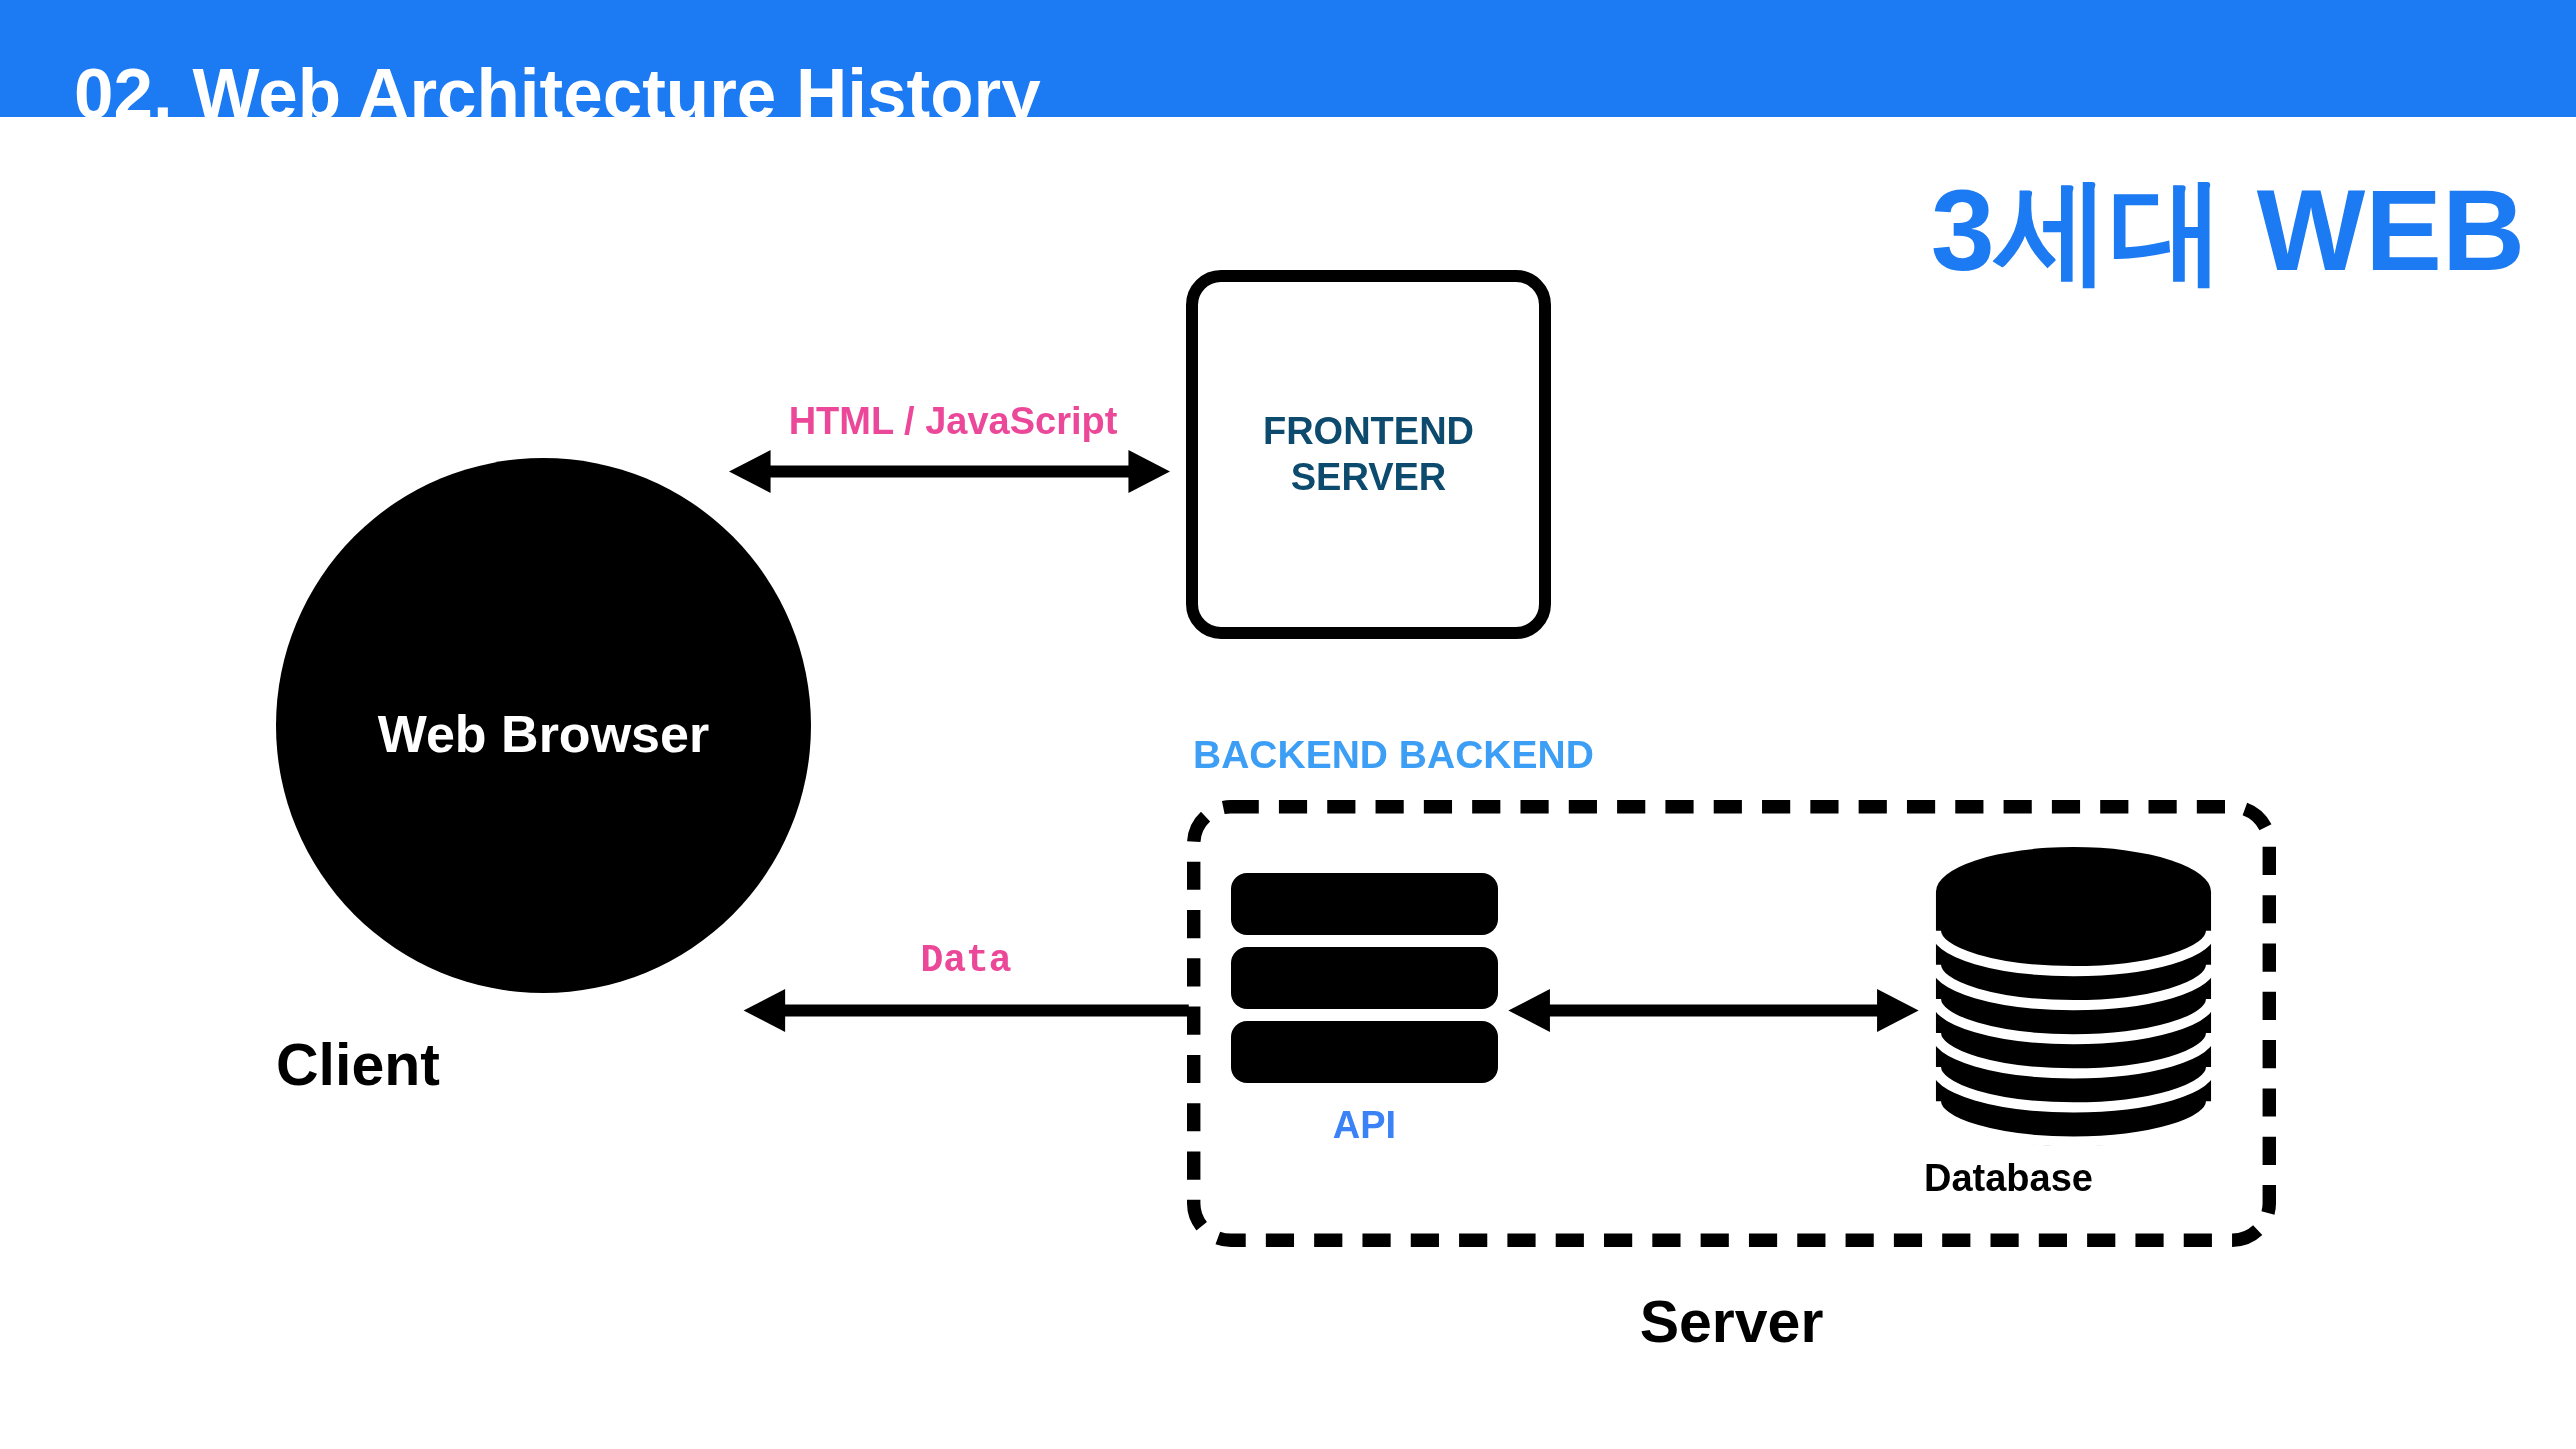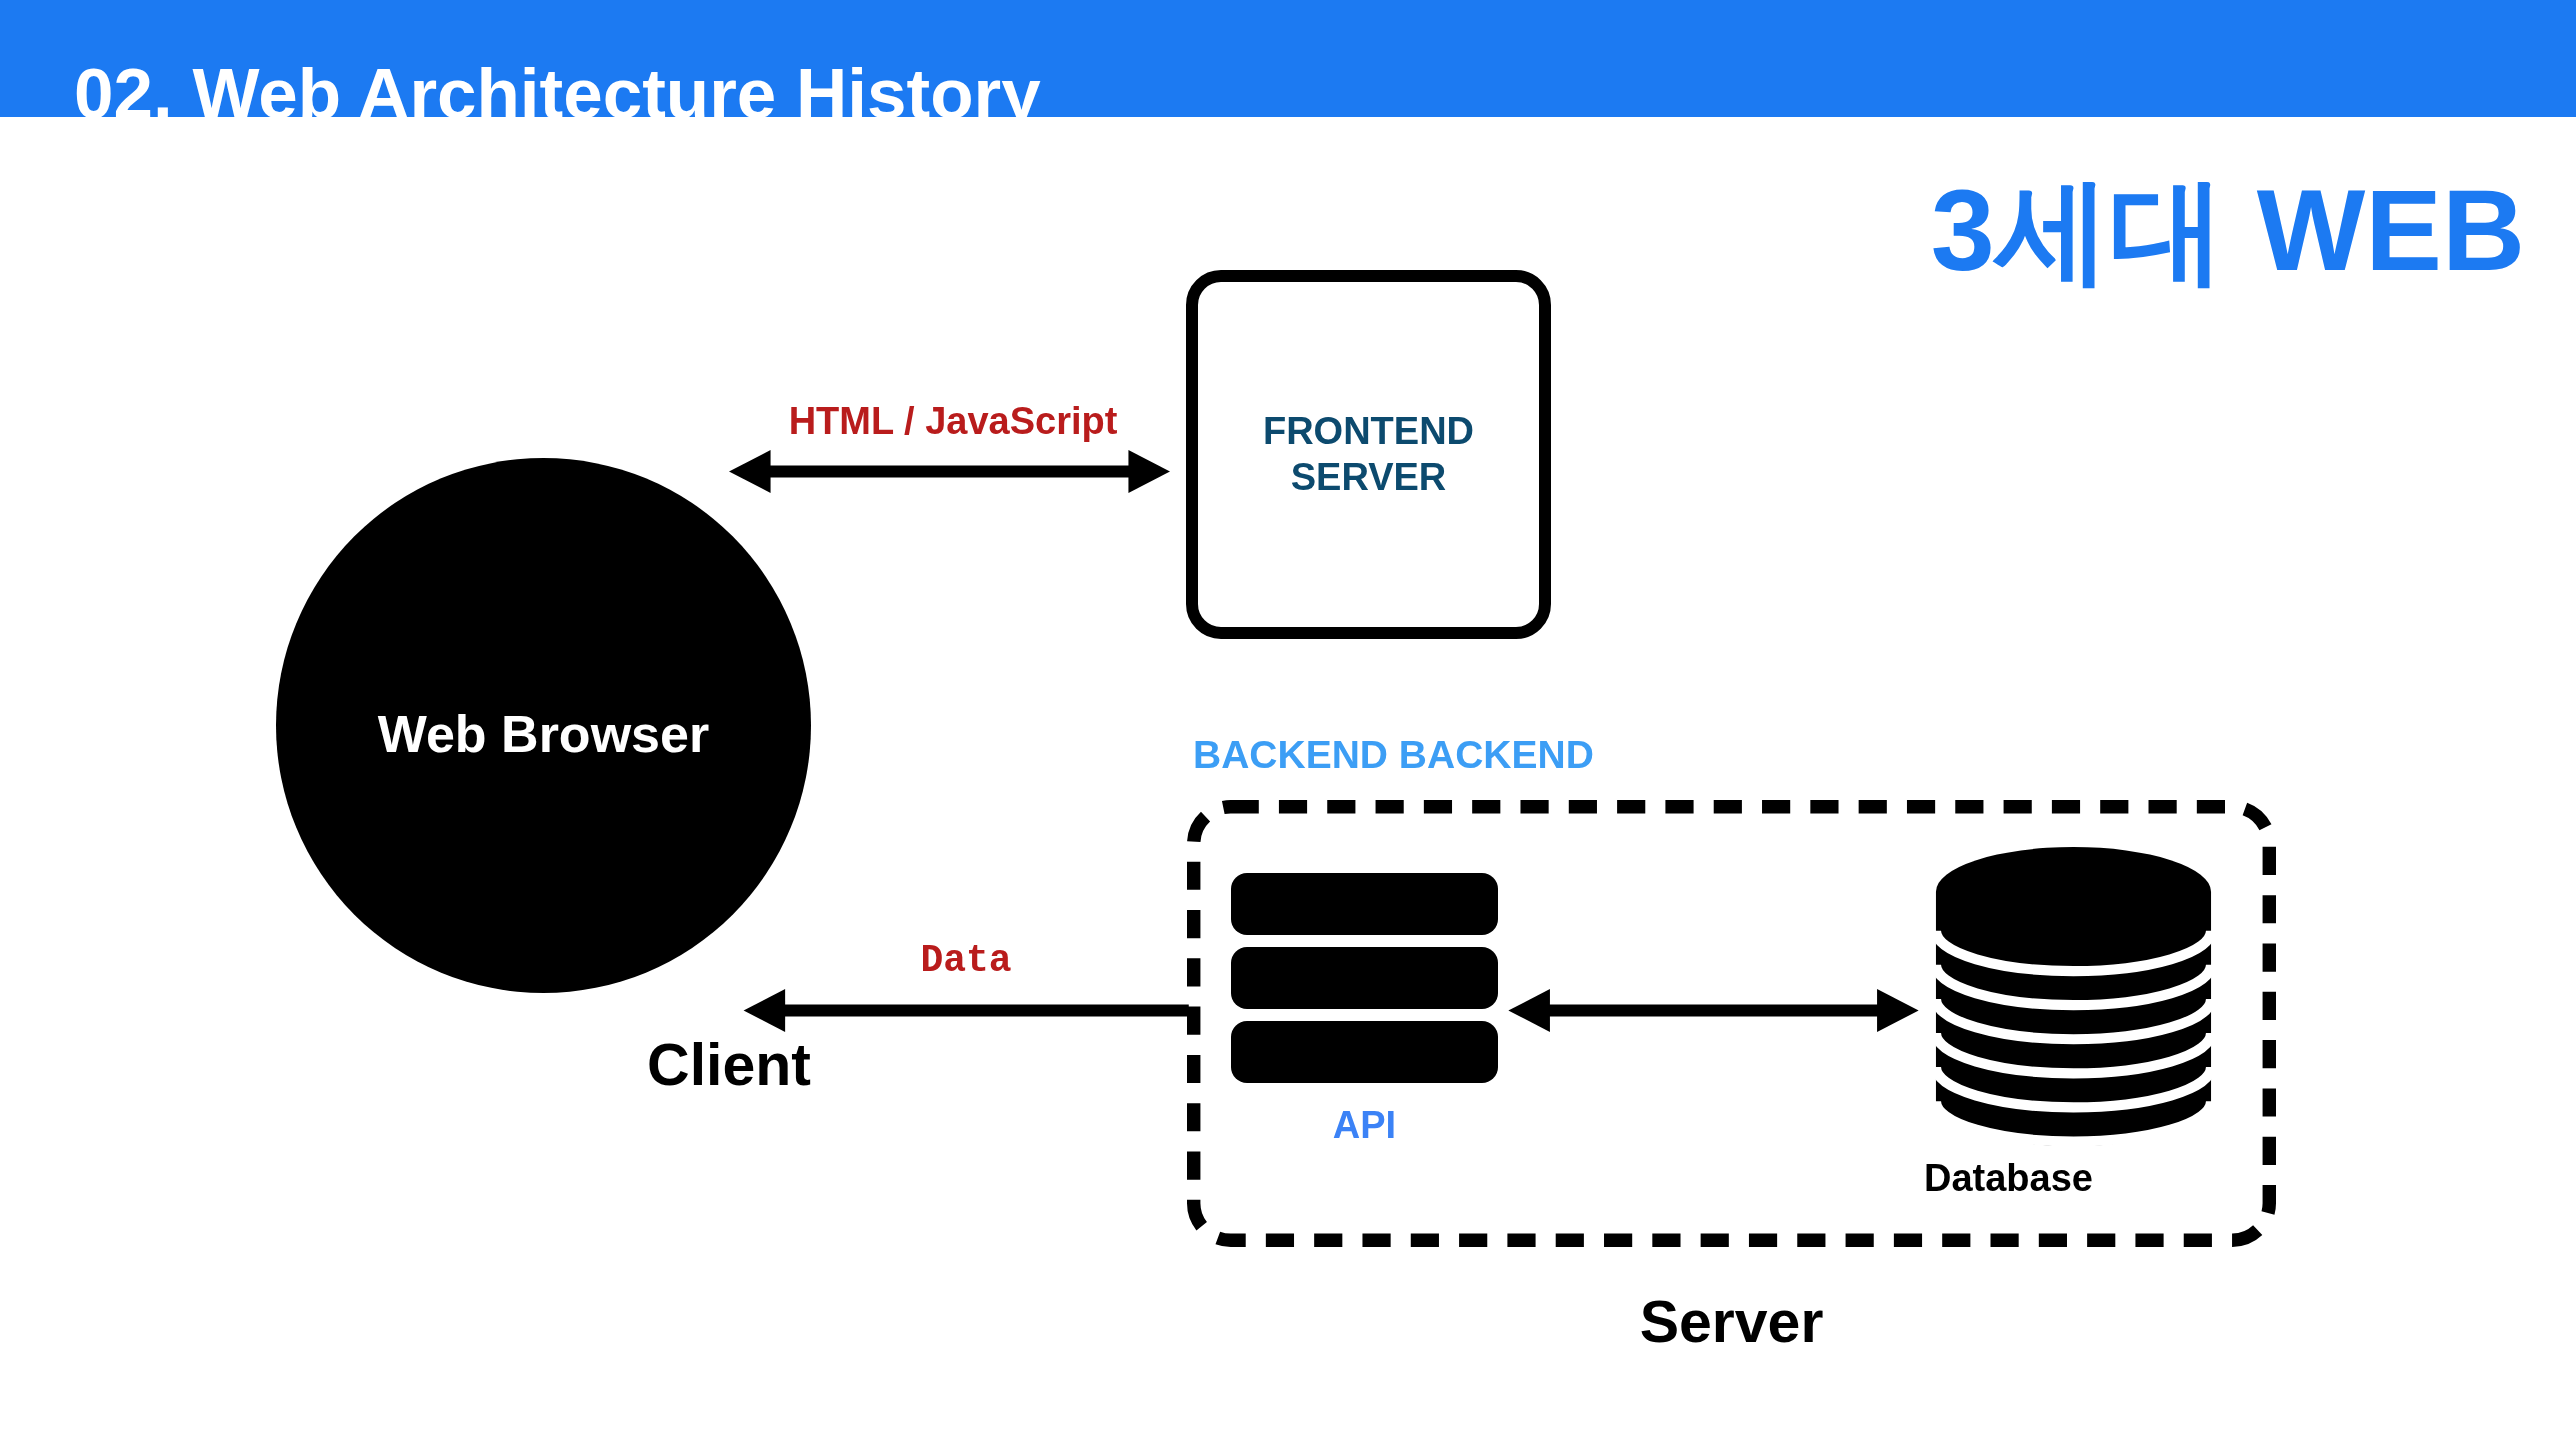--- a/index.html
+++ b/index.html
@@ -31,37 +31,37 @@
   .client-circle{
     left:276px;top:458px;width:535px;height:535px;
     background:#000;border-radius:50%;
     display:flex;align-items:center;justify-content:center;
   }
   .client-circle-label{
     color:#fff;font-size:52px;line-height:1;white-space:nowrap;margin-top:16px;
   }
   .client-caption{
     left:276px;top:1036px;width:535px;
-    font-size:59px;line-height:1;color:#000;text-align:right;
+    font-size:59px;line-height:1;color:#000;text-align:left;
   }
 
   
   .frontend-box{
     left:1186px;top:270px;width:365px;height:369px;
     box-sizing:border-box;border:12px solid #000;border-radius:35px;
     background:#fff;
     display:flex;align-items:center;justify-content:center;
   }
   .frontend-label{
     color:#0c4a6e;font-size:38px;line-height:1.21;text-align:center;white-space:nowrap;
   }
 
   
   .edge-label{
-    font-size:38px;line-height:1;color:#b91c1c;white-space:nowrap;
+    font-size:38px;line-height:1;color:#ec4899;white-space:nowrap;
     transform:translateX(-50%);
   }
   .html-js-label{left:953px;top:402px;}
   .data-label{left:966px;top:942px;font-family:Liberation Mono, monospace;}
 
   
   .backend-title{
     left:1193px;top:735px;
     font-size:39px;line-height:1;color:#3c9ef5;white-space:nowrap;
   }

